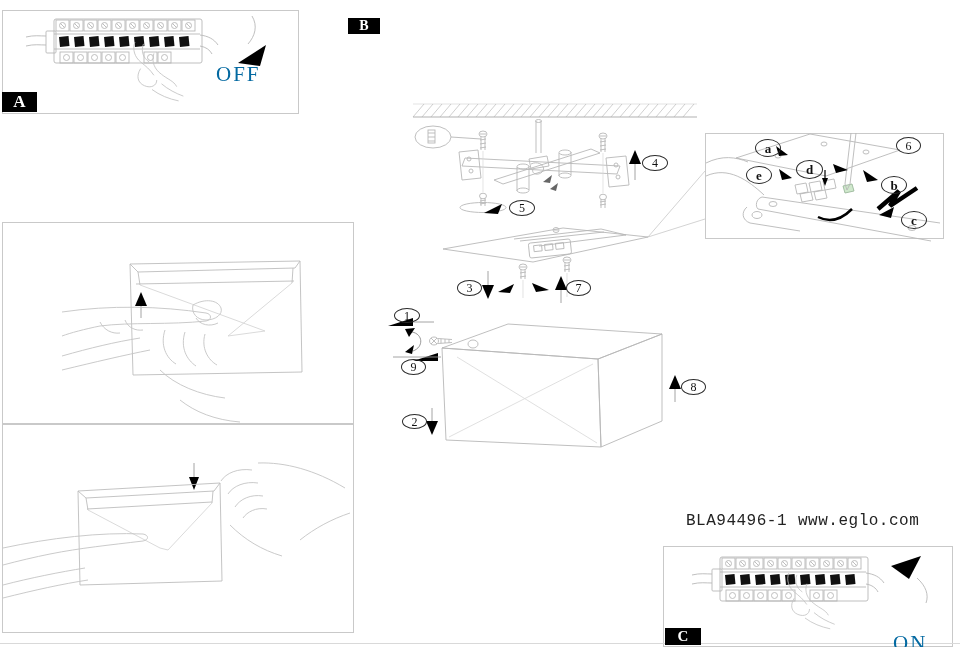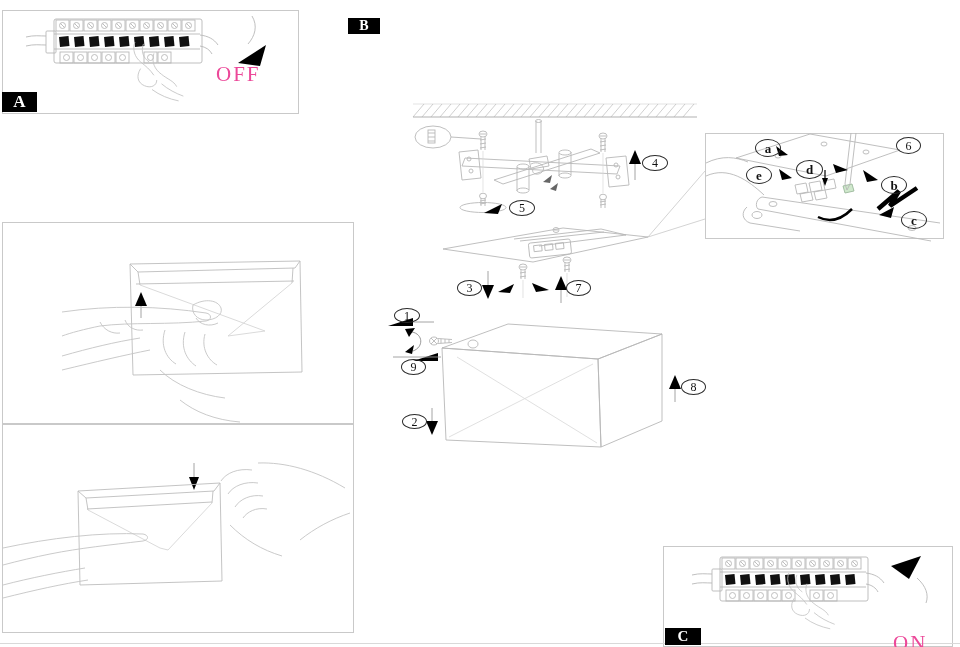--- a/index.html
+++ b/index.html
@@ -8,21 +8,21 @@
   .panel{position:absolute;border:1px solid #c9c9c9;background:transparent;z-index:1;}
   #artwork{position:absolute;left:0;top:0;z-index:2;pointer-events:none;}
   .lblbox{position:absolute;background:#000;color:#fff;z-index:4;
           display:flex;align-items:center;justify-content:center;
           font-family:"Liberation Serif",serif;font-weight:700;}
   .callout{position:absolute;border:1px solid #2a2a2a;border-radius:50%;z-index:3;
            display:flex;align-items:center;justify-content:center;
            font-family:"Liberation Serif",serif;font-size:12px;color:#111;line-height:1;}
   .part{font-weight:700;font-size:13px;}
   .bigword{position:absolute;z-index:3;font-family:"Liberation Serif",serif;
-           font-size:21px;color:#ec4899;letter-spacing:2px;}
+           font-size:21px;color:#0369a1;letter-spacing:2px;}
   .footer{position:absolute;left:686px;top:512px;z-index:3;
           font-family:"Liberation Mono",monospace;font-size:16px;color:#222;
           letter-spacing:0.5px;white-space:nowrap;}
   .footer .site{margin-left:11px;}
   .bline{position:absolute;left:0;top:643px;width:960px;height:1px;background:#d9d9d9;z-index:1;}
 </style>
 </head>
 <body>
 
 <div id="sheet">
@@ -324,14 +324,17 @@
   <div class="callout" style="left:566px;top:280px;width:23px;height:14px;">7</div>
   <div class="callout" style="left:681px;top:379px;width:23px;height:14px;">8</div>
   <div class="callout" style="left:401px;top:359px;width:23px;height:14px;">9</div>
 
   <div class="callout part" style="left:755px;top:139px;width:24px;height:16px;">a</div>
   <div class="callout part" style="left:881px;top:176px;width:24px;height:16px;">b</div>
   <div class="callout part" style="left:901px;top:211px;width:24px;height:16px;">c</div>
   <div class="callout part" style="left:796px;top:160px;width:25px;height:17px;">d</div>
   <div class="callout part" style="left:746px;top:166px;width:24px;height:16px;">e</div>
 
+  <div class="footer">
+    <span>BLA94496-1</span><span class="site">www.eglo.com</span>
+  </div>
 
 </div>
 
 </body></html>

